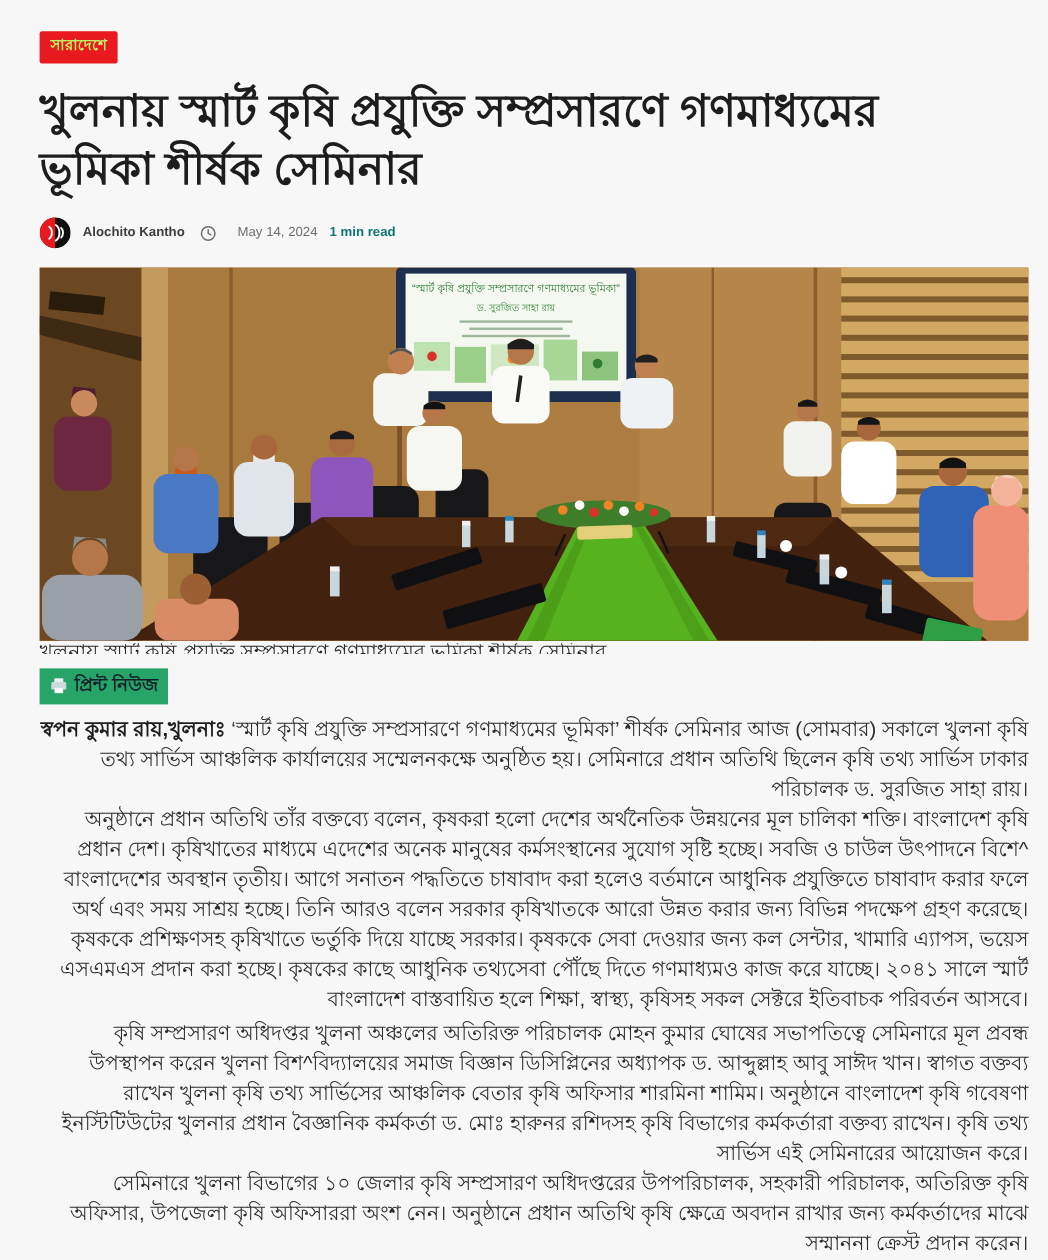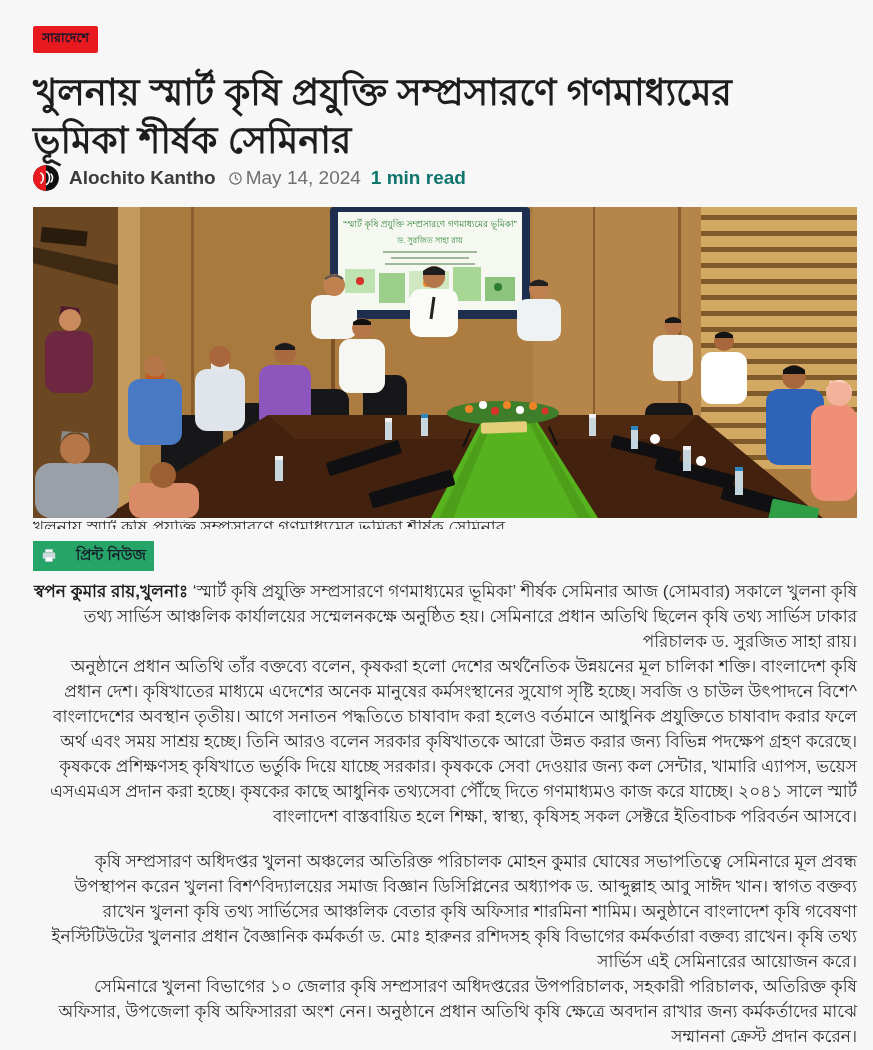--- a/index.html
+++ b/index.html
@@ -5,51 +5,51 @@
   html,body{margin:0;padding:0;}
   body{
     width:873px;height:1050px;overflow:hidden;
     background:#f7f7f8;
     font-family:"Liberation Sans","DejaVu Sans",sans-serif;
     -webkit-font-smoothing:antialiased;
   }
   .container{padding:26px 16px 0 33px;}
   
   .cat-badge{
-    display:inline-block;background:#e8191f;color:#0f172a;
+    display:inline-block;background:#e8191f;color:#bef264;
     font-size:12.5px;font-weight:700;padding:3px 9px 4px;border-radius:2px;
     letter-spacing:.2px;cursor:pointer;
   }
   
   h1.headline{
     margin:16px 0 0;font-size:37px;line-height:1.3;font-weight:700;
     color:#1d1d1d;max-width:800px;
   }
   
-  .byline{display:flex;align-items:center;font-size:19px;}
+  .byline{margin-top:16px;display:flex;align-items:center;font-size:11px;}
   .avatar{width:26px;height:26px;border-radius:50%;overflow:hidden;flex:0 0 auto;}
   .author{font-weight:700;color:#3d3d3d;margin-left:10px;cursor:pointer;}
-  .date{color:#6f6f6f;display:flex;align-items:center;gap:3px;margin-left:12px;}
+  .date{color:#6f6f6f;display:flex;align-items:center;gap:17px;margin-left:12px;}
   .read{font-weight:700;color:#0f766e;margin-left:10px;}
   
   .photo-wrap{margin-top:16px;width:664px;}
   .photo-wrap svg{display:block;width:824px;height:311px;background:#a87a3e;}
   .photo-caption{
     width:824px;height:9px;overflow:hidden;white-space:nowrap;
     font-size:17px;line-height:15px;color:#2b2b2b;margin-top:2px;
   }
   
   .print-badge{
-    display:inline-flex;align-items:center;gap:19px;
+    display:inline-flex;align-items:center;gap:5px;
     background:#27a468;color:#14212b;font-weight:700;font-size:15px;
     padding:2px 8px 3px;margin:12px 0 8px;cursor:pointer;
   }
   
   .article p{margin:0;width:824px;font-size:17px;line-height:25px;color:#2d2d2d;text-align:right;}
-  .article p.gap{margin-top:20px;}
+  .article p.gap{margin-top:4px;}
   .article strong{color:#1e1e1e;}
 </style>
 </head>
 <body>
 
 <div class="container">
 
   
   <span class="cat-badge">সারাদেশে</span>
 

